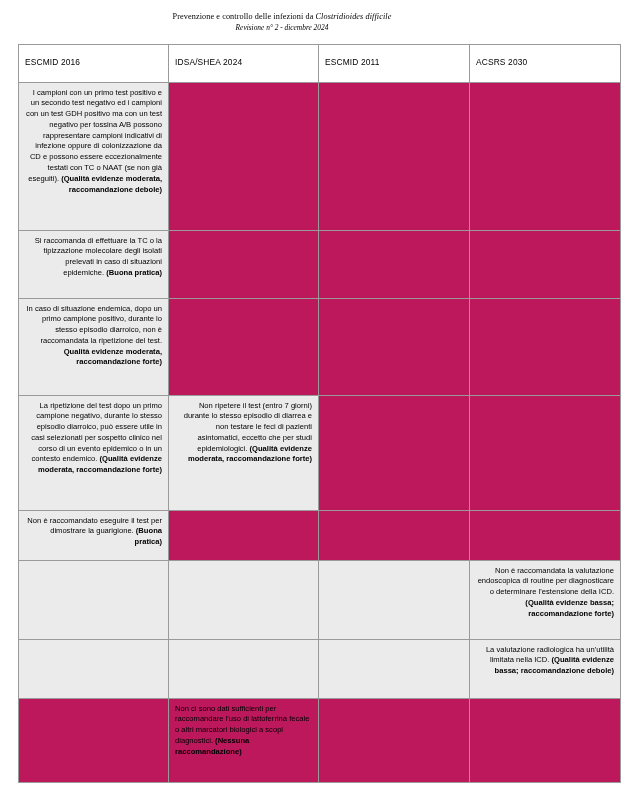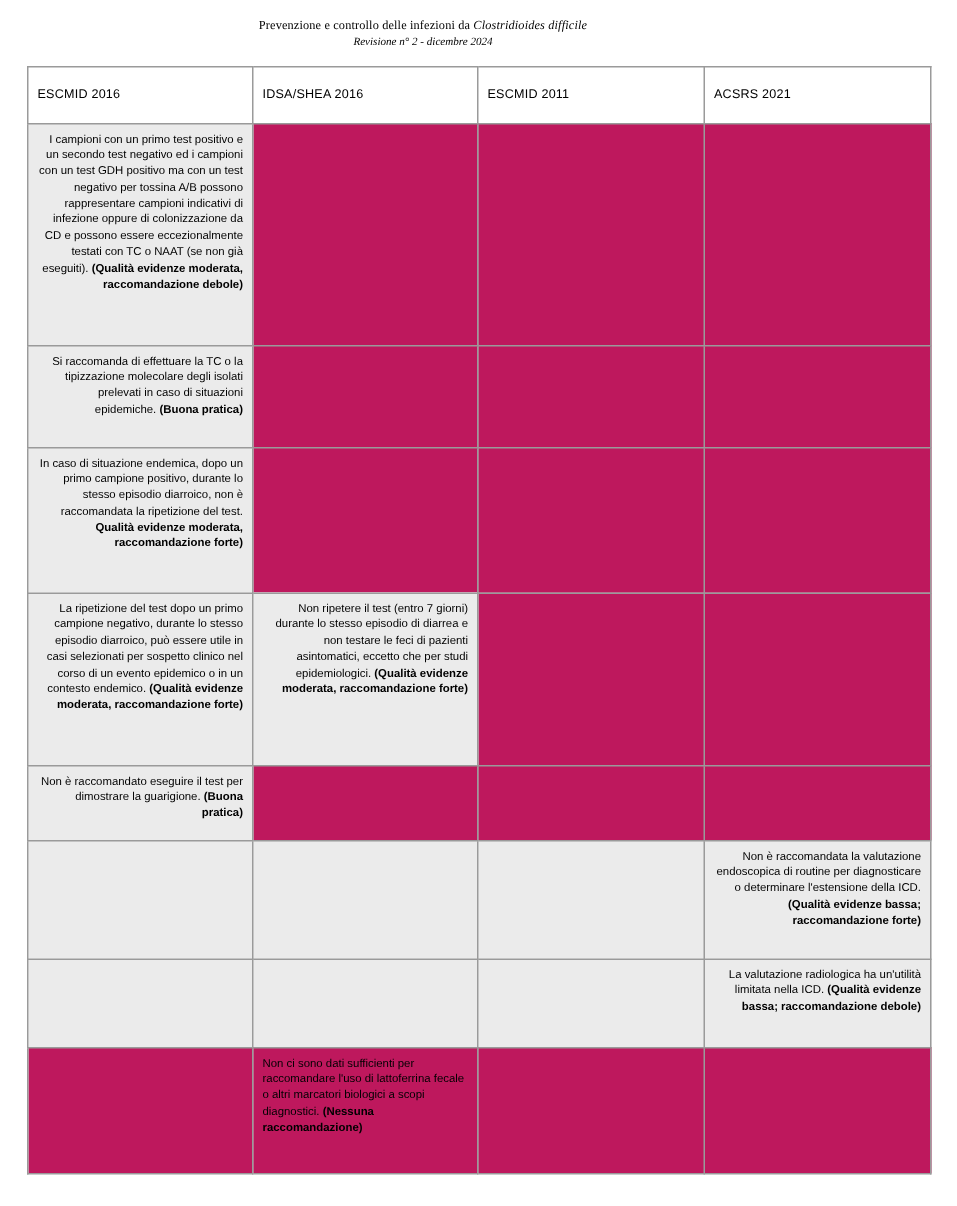--- a/index.html
+++ b/index.html
@@ -101,23 +101,23 @@
   <table class="matrix">
     <colgroup>
       <col class="c1">
         <col class="c2">
         <col class="c3">
         <col class="c4">
     </colgroup>
     <thead>
       <tr>
         <th>ESCMID 2016</th>
-        <th>IDSA/SHEA 2016</th>
+        <th>IDSA/SHEA 2024</th>
         <th>ESCMID 2011</th>
-        <th>ACSRS 2021</th>
+        <th>ACSRS 2030</th>
       </tr>
     </thead>
     <tbody>
       <tr class="r1">
         <td class="shaded">
             <span class="cell-text">I campioni con un primo test positivo e un secondo test negativo ed i campioni con un test GDH positivo ma con un test negativo per tossina A/B possono rappresentare campioni indicativi di infezione oppure di colonizzazione da CD e possono essere eccezionalmente testati con TC o NAAT (se non già eseguiti). <b>(Qualità evidenze moderata, raccomandazione debole)</b></span>
           </td>
         <td class="plain">
             <span class="cell-text"></span>
           </td>

